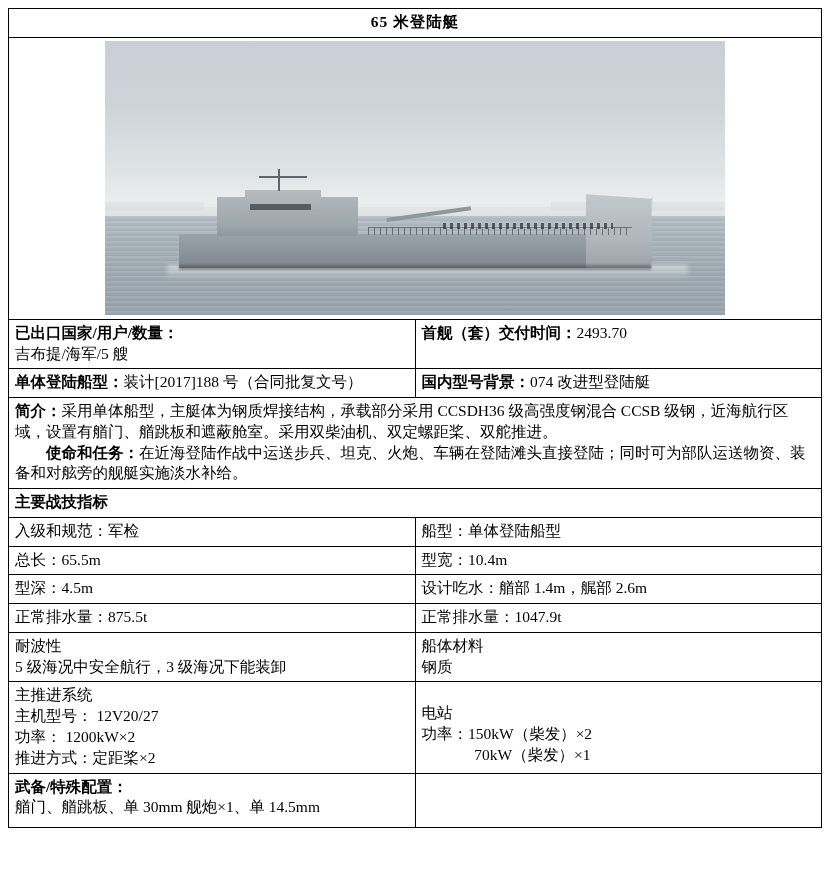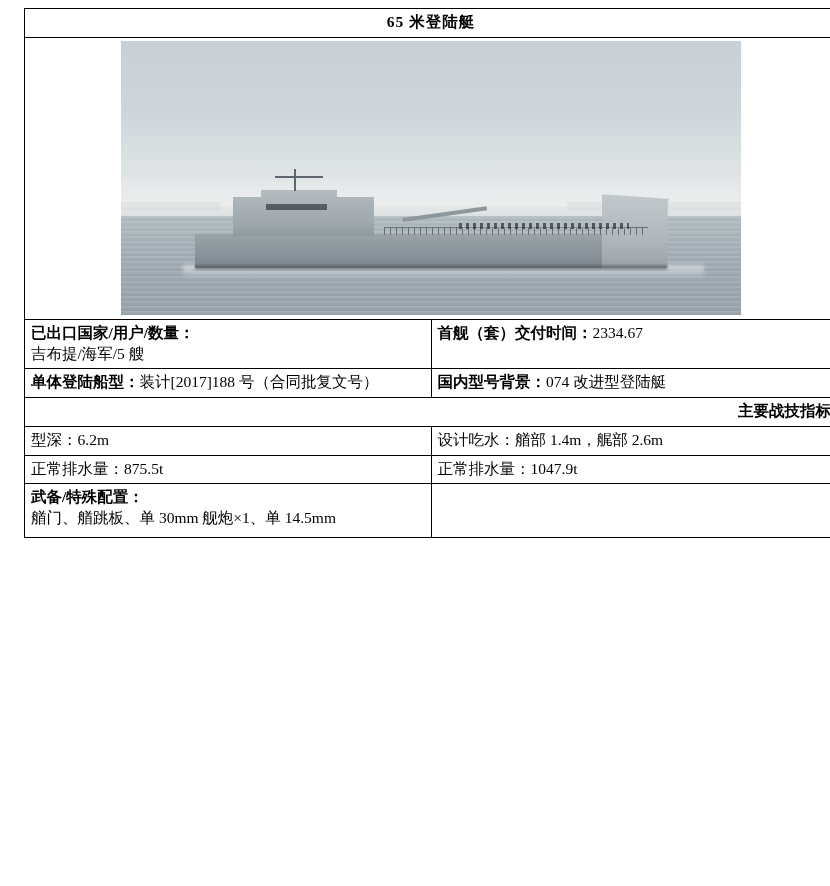--- a/index.html
+++ b/index.html
@@ -11,21 +11,21 @@
     width: 830px;
     height: 886px;
     font-family: "Liberation Serif", "DejaVu Serif", serif;
     color: #000000;
   }
   .page {
     width: 830px;
     height: 646px;
     position: relative;
     box-sizing: border-box;
-    padding: 8px 8px 8px 24px;
+    padding: 8px 8px 8px 8px;
   }
   table.sheet {
     width: 814px;
     border-collapse: collapse;
     table-layout: fixed;
     margin: 0 auto;
   }
   table.sheet td {
     border: 1px solid #000000;
     vertical-align: top;
@@ -155,21 +155,21 @@
     position: absolute;
     top: 57.5%; right: 9%; width: 80px; height: 5%;
   }
   .stack {
     position: absolute; bottom: 0; width: 2px; height: 100%;
     background: rgba(110,118,122,0.7);
   }
 
   .label { font-weight: bold; }
   .section-head {
-    text-align: right;
+    text-align: left;
     font-weight: bold;
     font-size: 16px;
     padding: 3px 0 4px 0;
     margin-top: 6px;
   }
   .indent { text-indent: 2em; }
   .nowrap-pad { padding-left: 2em; }
   .mid { vertical-align: middle; }
   .cell-tall { height: 46px; }
 </style>
@@ -222,53 +222,90 @@
         </td>
       </tr>
 
 
       <tr>
         <td>
           <div class="label">已出口国家/用户/数量：</div>
           <div>吉布提/海军/5 艘</div>
         </td>
         <td class="mid">
-          <span class="label">首舰（套）交付时间：</span><span>2334.67</span>
+          <span class="label">首舰（套）交付时间：</span><span>2493.70</span>
         </td>
       </tr>
 
       <tr>
         <td>
           <span class="label">单体登陆船型：</span><span>装计[2017]188 号（合同批复文号）</span>
         </td>
         <td class="mid">
           <span class="label">国内型号背景：</span><span>074 改进型登陆艇</span>
         </td>
       </tr>
 
+      <tr>
+        <td colspan="2">
+          <div><span class="label">简介：</span><span>采用单体船型，主艇体为钢质焊接结构，承载部分采用 CCSDH36 级高强度钢混合 CCSB 级钢，近海航行区域，设置有艏门、艏跳板和遮蔽舱室。采用双柴油机、双定螺距桨、双舵推进。</span></div>
+          <div class="indent"><span class="label">使命和任务：</span><span>在近海登陆作战中运送步兵、坦克、火炮、车辆在登陆滩头直接登陆；同时可为部队运送物资、装备和对舷旁的舰艇实施淡水补给。</span></div>
+        </td>
+      </tr>
 
       <tr>
         <td class="section-head" colspan="2">主要战技指标</td>
       </tr>
 
-
-
-      <tr>
-        <td><span>型深：</span><span>6.2m</span></td>
+      <tr>
+        <td><span>入级和规范：</span><span>军检</span></td>
+        <td><span>船型：</span><span>单体登陆船型</span></td>
+      </tr>
+
+      <tr>
+        <td><span>总长：</span><span>65.5m</span></td>
+        <td><span>型宽：</span><span>10.4m</span></td>
+      </tr>
+
+      <tr>
+        <td><span>型深：</span><span>4.5m</span></td>
         <td><span>设计吃水：</span><span>艏部 1.4m，艉部 2.6m</span></td>
       </tr>
 
       <tr>
         <td><span>正常排水量：</span><span>875.5t</span></td>
         <td><span>正常排水量：</span><span>1047.9t</span></td>
       </tr>
 
 
 
-
+      <tr>
+        <td>
+          <div>耐波性</div>
+          <div>5 级海况中安全航行，3 级海况下能装卸</div>
+        </td>
+        <td>
+          <div>船体材料</div>
+          <div>钢质</div>
+        </td>
+      </tr>
+
+      <tr>
+        <td>
+          <div>主推进系统</div>
+          <div>主机型号：  12V20/27</div>
+          <div>功率：  1200kW×2</div>
+          <div>推进方式：定距桨×2</div>
+        </td>
+        <td>
+          <div style="margin-top:18px;">电站</div>
+          <div>功率：150kW（柴发）×2</div>
+          <div class="nowrap-pad" style="padding-left:3.4em;">70kW（柴发）×1</div>
+        </td>
+      </tr>
 
       <tr>
         <td>
           <div class="label">武备/特殊配置：</div>
           <div>艏门、艏跳板、单 30mm 舰炮×1、单 14.5mm</div>
 
         </td>
         <td class="cell-tall">&nbsp;</td>
       </tr>
     </tbody>

